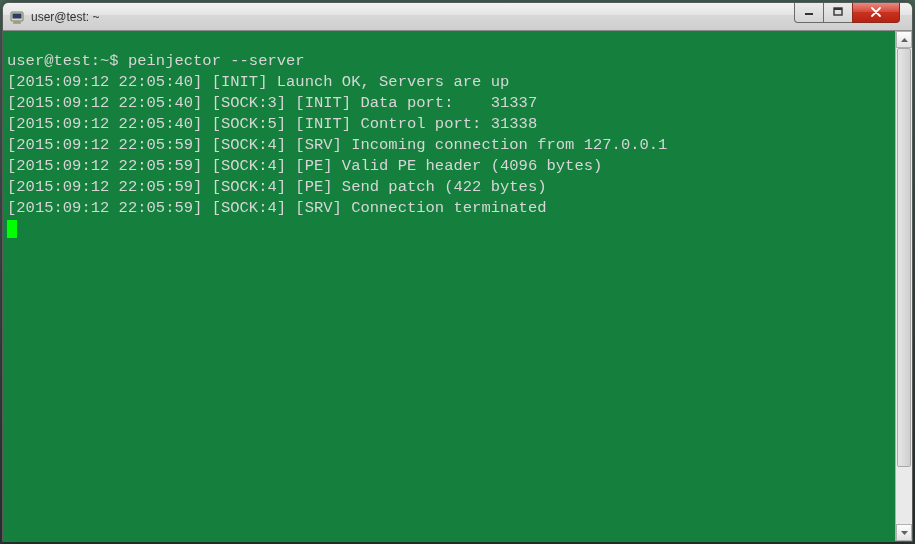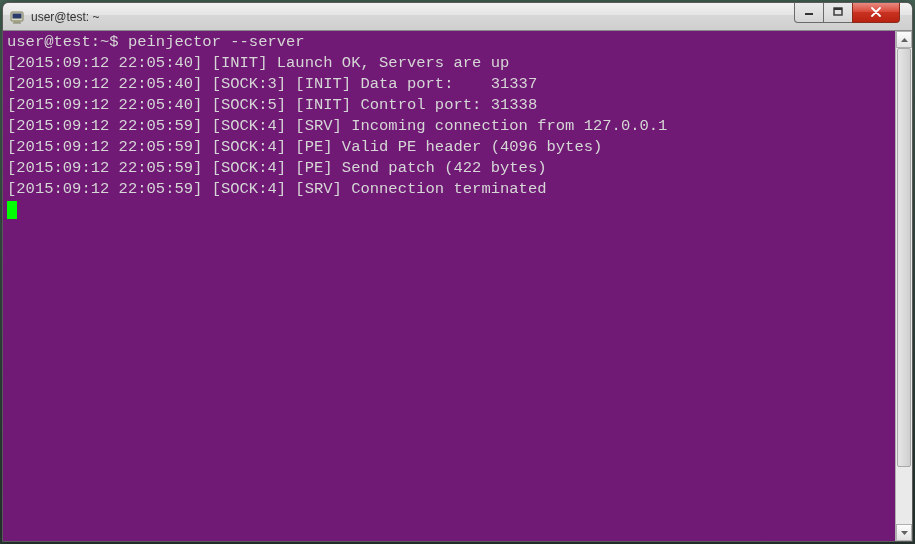--- a/index.html
+++ b/index.html
@@ -78,22 +78,22 @@
     }
     .win-btn svg { display: block; }
     .terminal-wrap {
       flex: 1;
       display: flex;
       background: #000;
       position: relative;
     }
     .terminal {
       flex: 1;
-      background: #701a75;
-      padding: 1px 4px;
+      background: #15803d;
+      padding: 20px 4px;
       font-family: "Consolas", "Courier New", monospace;
       font-size: 15.5px;
       line-height: 21px;
       color: #d6d6d6;
       white-space: pre;
       overflow: hidden;
     }
     .terminal .prompt-line { color: #d6d6d6; }
     .cursor-block {
       display: inline-block;

